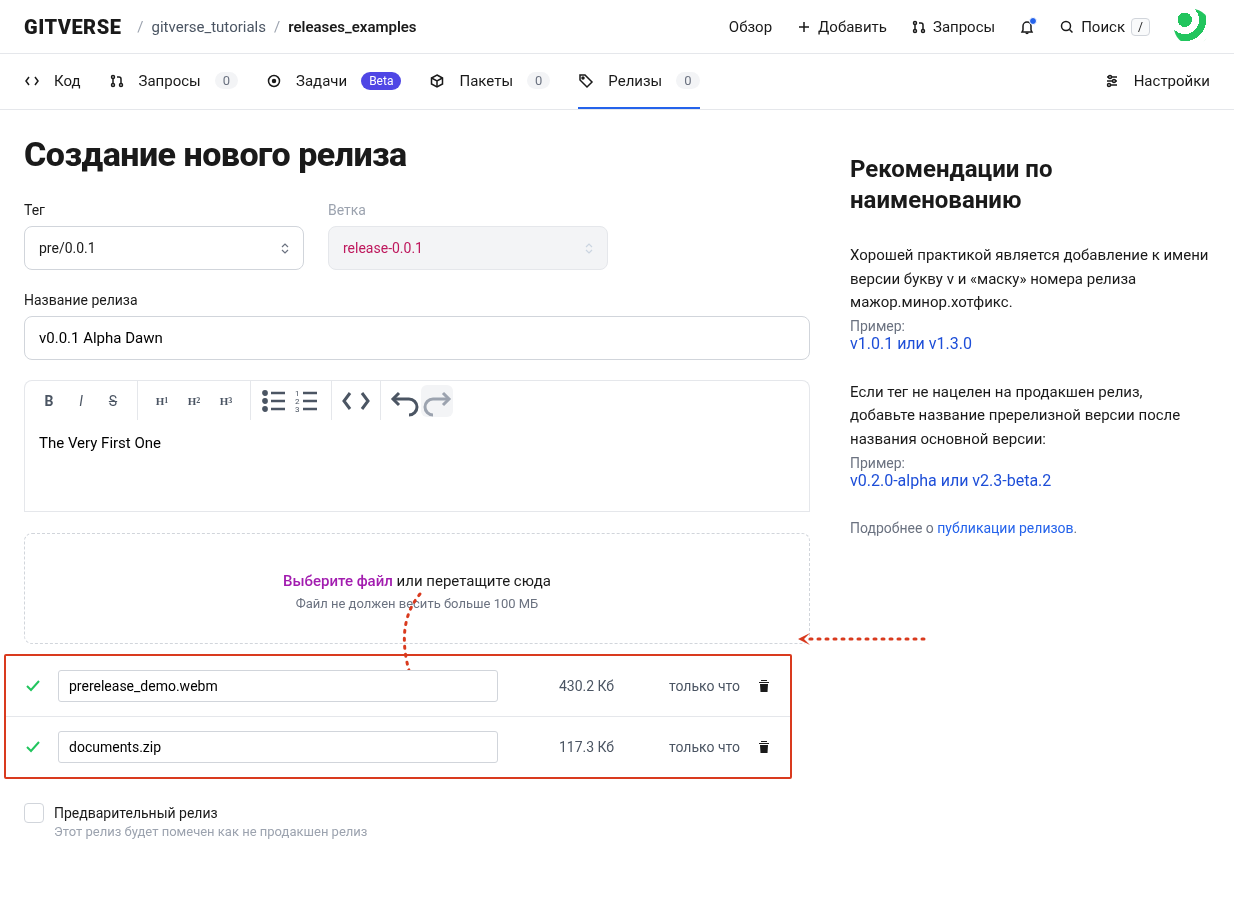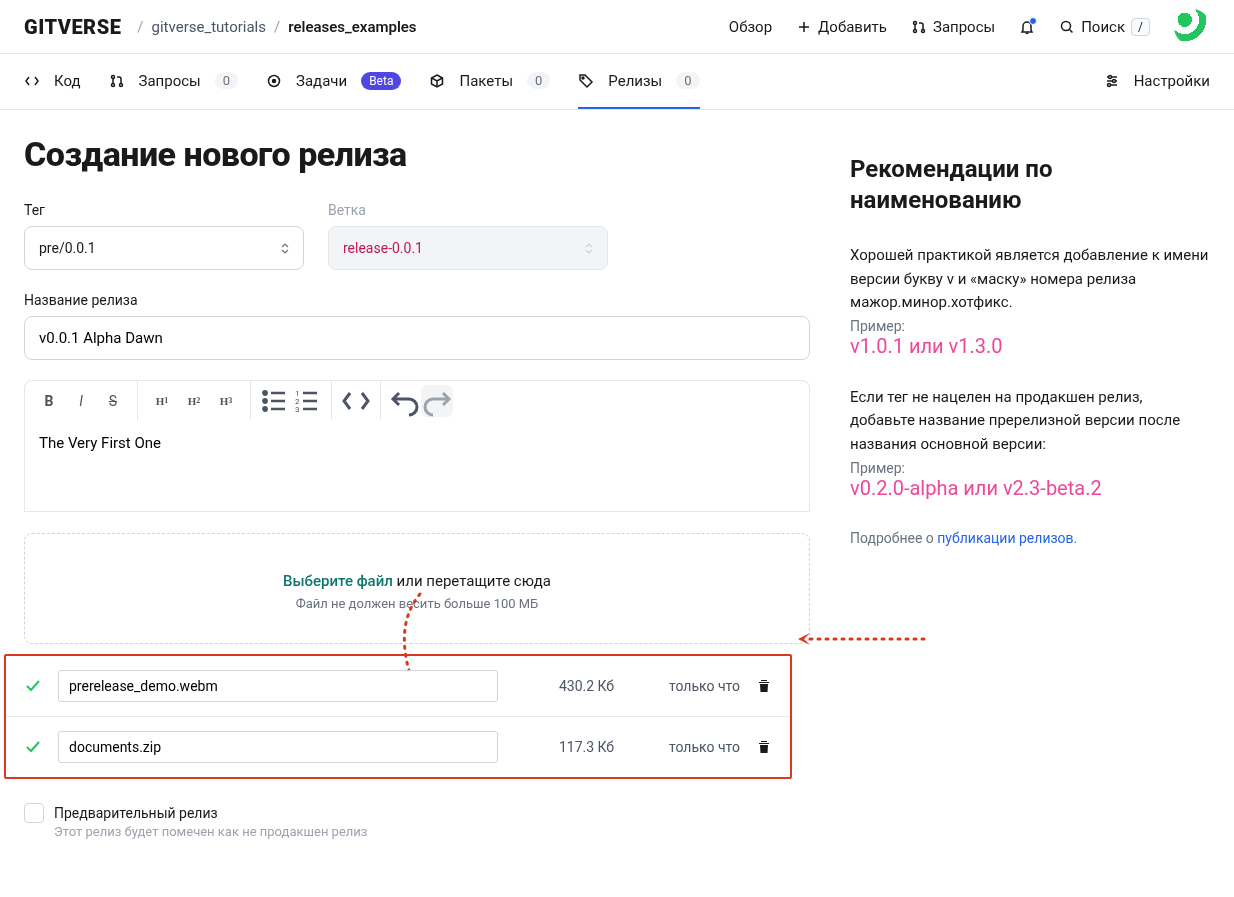--- a/index.html
+++ b/index.html
@@ -54,42 +54,42 @@
 .toolbar { display: flex; align-items: center; border: 1px solid #e5e7eb; border-bottom: none; border-top-left-radius: 8px; border-top-right-radius: 8px; height: 40px; }
 .tool-group { display: flex; align-items: center; height: 100%; padding: 0 8px; border-right: 1px solid #e5e7eb; }
 .tool-group:last-child { border-right: none; }
 .tool-btn { width: 32px; height: 32px; display: inline-flex; align-items: center; justify-content: center; border-radius: 6px; cursor: pointer; color: #4b5563; }
 .tool-btn.sm-text { font-size: 11px; font-weight: 700; font-family: Georgia, serif; }
 .tool-btn.disabled { background: #f3f4f6; color: #9ca3af; cursor: default; }
 .textarea { border: 1px solid #e5e7eb; border-top: none; border-radius: 0; width: 100%; min-height: 92px; padding: 14px; font-size: 15px; font-family: inherit; resize: none; }
 
 .dropzone { margin-top: 18px; border: 1px dashed #d1d5db; border-radius: 8px; padding: 38px 0 32px; text-align: center; position: relative; }
 .dropzone-line1 { font-size: 15px; }
-.dropzone-line1 .link { color: #0f766e; font-weight: 500; cursor: pointer; }
+.dropzone-line1 .link { color: #a21caf; font-weight: 500; cursor: pointer; }
 .dropzone-line2 { font-size: 13px; color: #6b7280; margin-top: 6px; }
 
 .files-box { border: 2px solid #d93a1e; border-radius: 2px; margin-top: 10px; padding: 0; position: relative; left: -20px; width: calc(100% + 2px); }
 .file-row { display: flex; align-items: center; gap: 16px; padding: 14px 18px 14px 18px; border-bottom: 1px solid #e5e7eb; }
 .file-row:last-child { border-bottom: none; }
 .file-check { color: #22c55e; width: 18px; height: 18px; display: inline-flex; }
 .file-name-input { flex: 0 0 440px; height: 32px; border: 1px solid #d1d5db; border-radius: 3px; padding: 0 10px; font-size: 14px; font-family: inherit; }
 .file-size { width: 100px; text-align: right; color: #4b5563; font-size: 14px; margin-left: auto; }
 .file-time { width: 110px; text-align: right; color: #4b5563; font-size: 14px; }
 .file-trash { cursor: pointer; color: #1a1a1a; display: inline-flex; }
 
 .checkbox-row { display: flex; align-items: flex-start; gap: 10px; margin-top: 24px; }
 .checkbox { width: 20px; height: 20px; border: 1px solid #d1d5db; border-radius: 4px; cursor: pointer; flex-shrink: 0; }
 .checkbox-lbl { font-size: 14px; line-height: 1.5; }
 .checkbox-sub { color: #9ca3af; font-size: 13px; }
 
 
 .side-title { font-size: 24px; font-weight: 700; line-height: 1.3; margin-top: 20px; }
 .side-para { margin-top: 28px; font-size: 15px; line-height: 1.55; }
 .side-sub { color: #6b7280; font-size: 14px; margin-top: 4px; }
-.side-sub2 { color: #ec4899; font-size: 20px; }
+.side-sub2 { color: #1d4ed8; font-size: 16px; }
 .side-link { color: #2563eb; }
 .side-more { margin-top: 30px; font-size: 14px; color: #6b7280; }
 
 
 .arrow-svg { position: absolute; pointer-events: none; }
 
 .icn svg, .tool-btn svg, .file-check svg, .file-trash svg { width: 100%; height: 100%; }
 .icn16 { width: 16px; height: 16px; display: inline-flex; }
 
 .rel-wrap { position: relative; }

